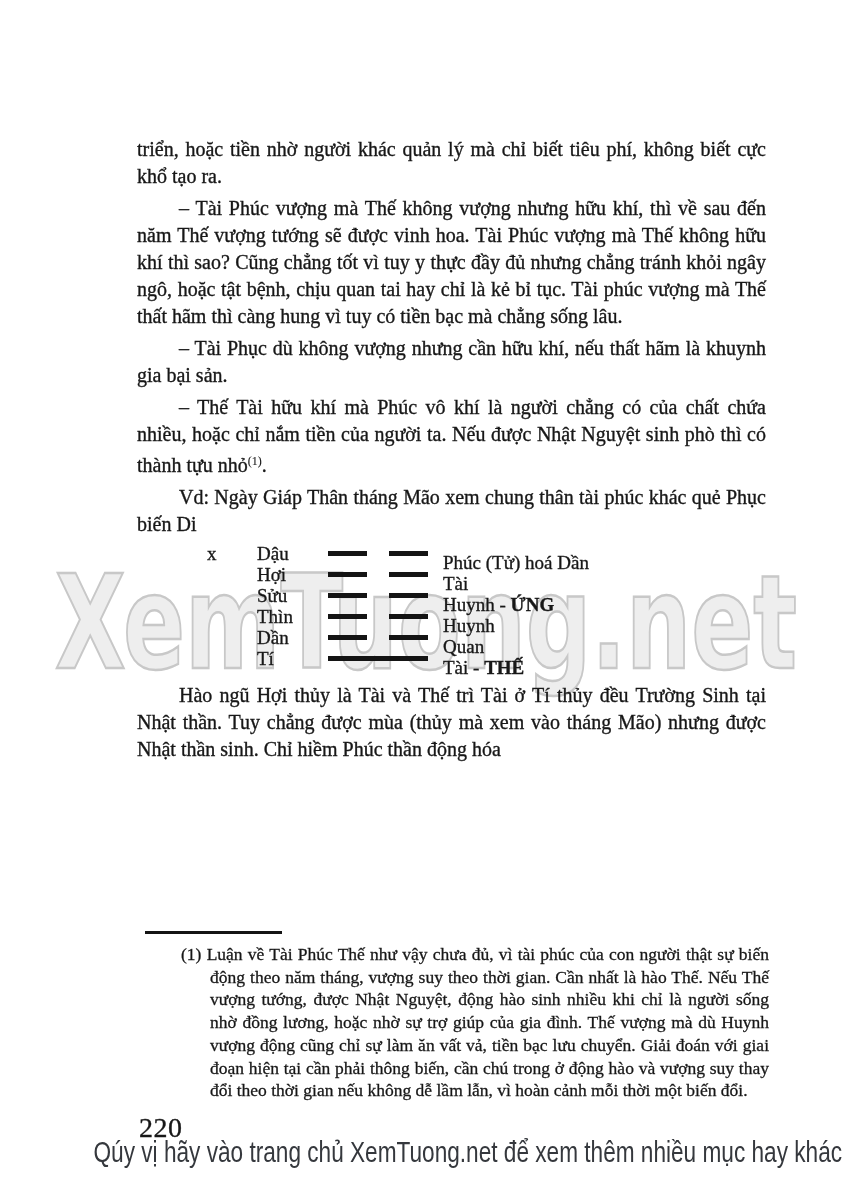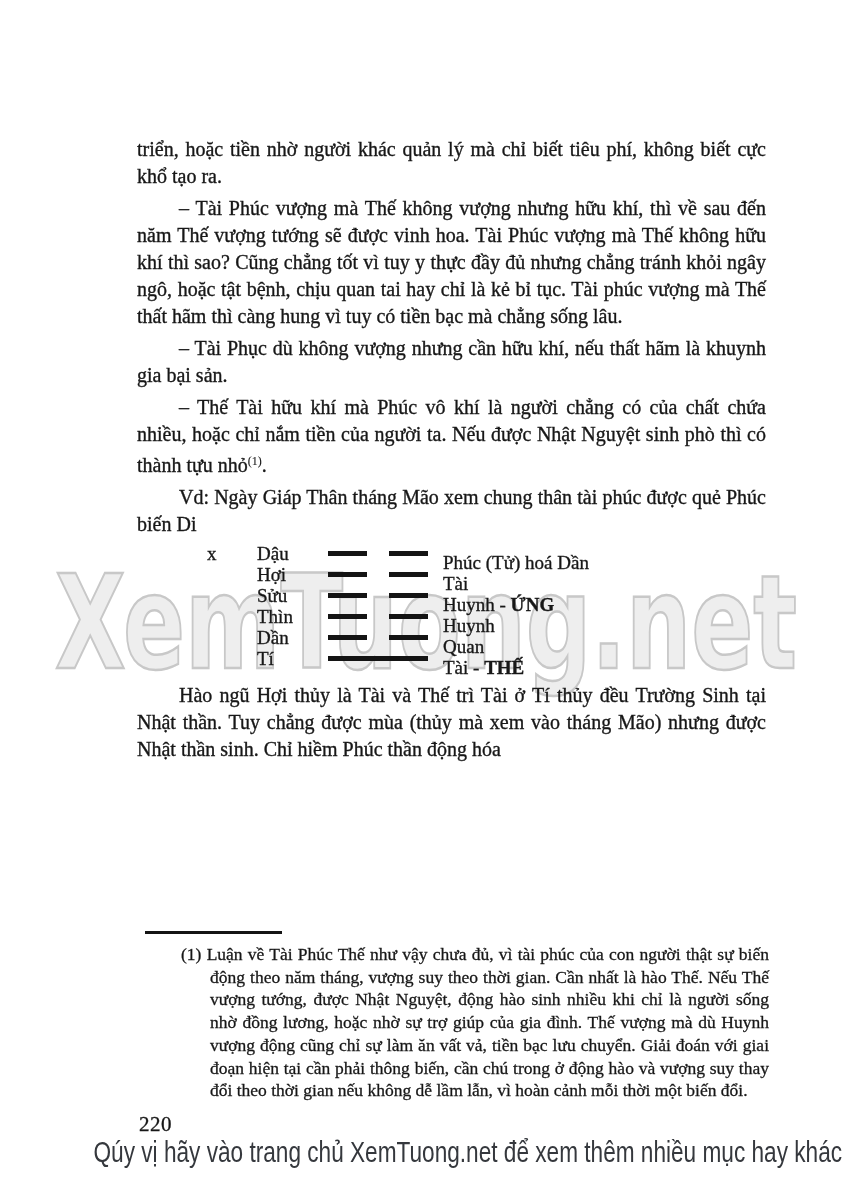--- a/index.html
+++ b/index.html
@@ -54,21 +54,21 @@
     font-size:17.5px; line-height:22.7px;
     text-align:justify;
     -webkit-text-stroke:0.3px #1b1b1b;
   }
   .fn-rule { width:137px; height:3px; background:#141414; margin-bottom:9px; }
   .fn-body { padding-left:29px; text-indent:-29px;margin-left:36px; }
   
   .page-number {
     position:absolute; left:139px; top:1112px;
     z-index:1;
-    font-size:21px; letter-spacing:0.5px;
+    font-size:28px; letter-spacing:0.5px;
     -webkit-text-stroke:0.35px #1b1b1b;
   }
   .site-footer {
     position:absolute; left:0; top:1136px; width:850px;
     z-index:1;
     text-align:center;
     font-family:"Liberation Sans", sans-serif;
     font-size:29px;
     color:#35383d;
     white-space:nowrap;
@@ -91,21 +91,21 @@
     <p class="no-indent">triển, hoặc tiền nhờ người khác quản lý mà chỉ biết tiêu phí, không biết cực khổ tạo ra.</p>
 
     <p>– Tài Phúc vượng mà Thế không vượng nhưng hữu khí, thì về sau đến năm Thế vượng tướng sẽ được vinh hoa. Tài Phúc vượng mà Thế không hữu khí thì sao? Cũng chẳng tốt vì tuy y thực đầy đủ nhưng chẳng tránh khỏi ngây ngô, hoặc tật bệnh, chịu quan tai hay chỉ là kẻ bỉ tục. Tài phúc vượng mà Thế thất hãm thì càng hung vì tuy có tiền bạc mà chẳng sống lâu.</p>
 
     <p>– Tài Phục dù không vượng nhưng cần hữu khí, nếu thất hãm là khuynh gia bại sản.</p>
 
 
 
     <p><span>– Thế Tài hữu khí mà Phúc vô khí là người chẳng có của chất chứa nhiều, hoặc chỉ nắm tiền của người ta. Nếu được Nhật Nguyệt sinh phò thì có thành tựu nhỏ</span><span class="note-ref">(1)</span><span>.</span></p>
 
-    <p>Vd: Ngày Giáp Thân tháng Mão xem chung thân tài phúc được quẻ Phúc biến Di</p>
+    <p>Vd: Ngày Giáp Thân tháng Mão xem chung thân tài phúc khác quẻ Phục biến Di</p>
 
     <div class="hexagram">
 
       <div class="hx-row">
         <span class="hx-marker">x</span>
         <span class="hx-branch">Dậu</span>
         <span class="hx-line broken">
             <span class="seg"></span>
             <span class="seg"></span>
           </span>

